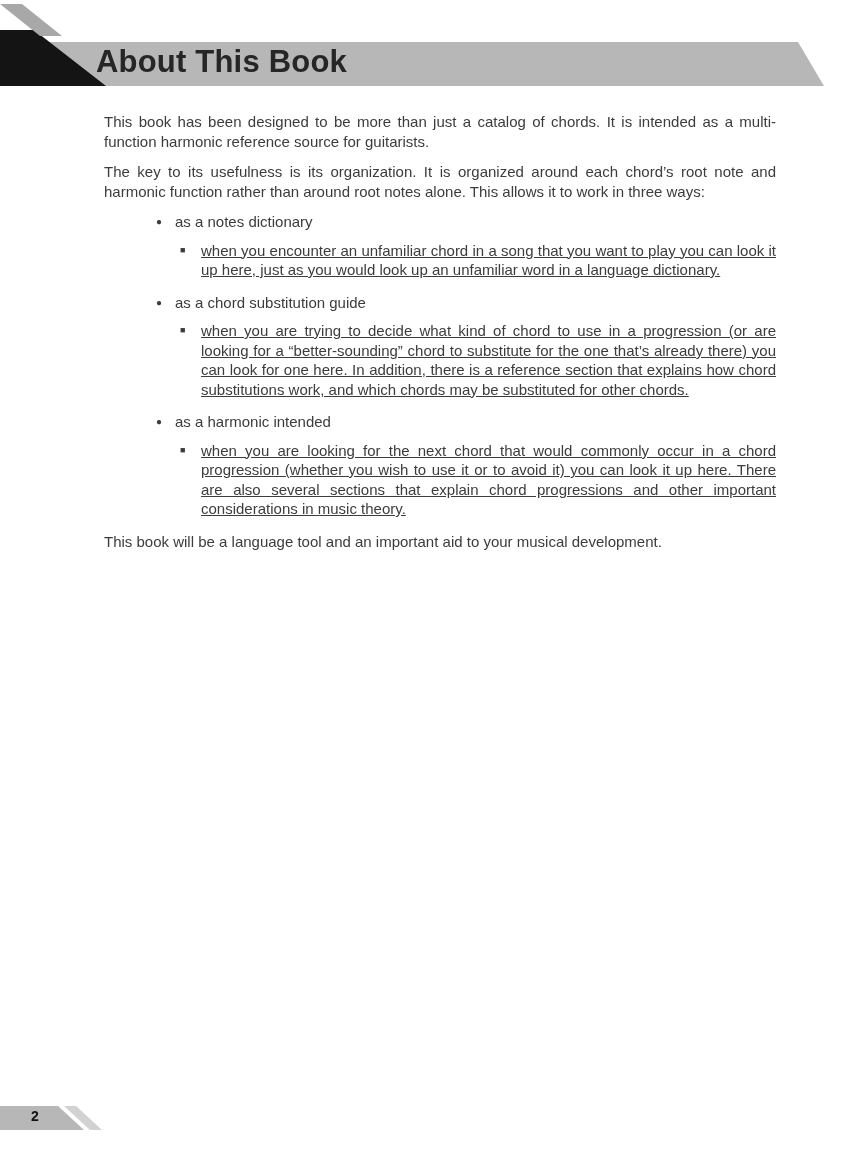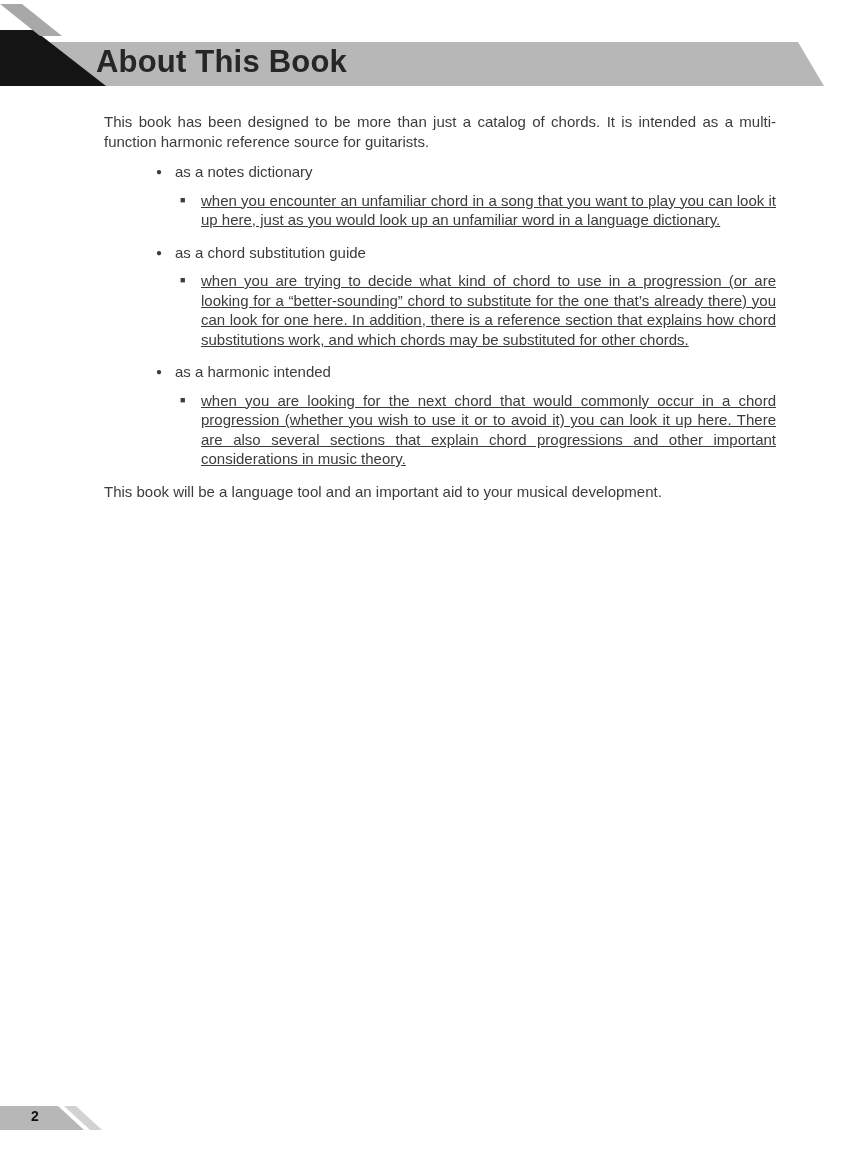--- a/index.html
+++ b/index.html
@@ -120,20 +120,21 @@
       <polygon points="0,30 34,30 106,86 0,86" fill="#141414"></polygon>
       <polygon points="0,4 22,4 62,36 40,36" fill="#a8a8a8"></polygon>
     </svg>
     <h1 class="page-title">About This Book</h1>
   </header>
 
   <main class="content">
 
     <p class="para">This book has been designed to be more than just a catalog of chords. It is intended as a multi-function harmonic reference source for guitarists.</p>
 
+    <p class="para">The key to its usefulness is its organization. It is organized around each chord’s root note and harmonic function rather than around root notes alone. This allows it to work in three ways:</p>
 
     <div>
       <div class="bullet-row">
         <span class="bullet-dot">●</span>
         <span>as a notes dictionary</span>
       </div>
       <div class="sub-row">
         <span class="sub-square">■</span>
         <p>when you encounter an unfamiliar chord in a song that you want to play you can look it up here, just as you would look up an unfamiliar word in a language dictionary.</p>
       </div>

